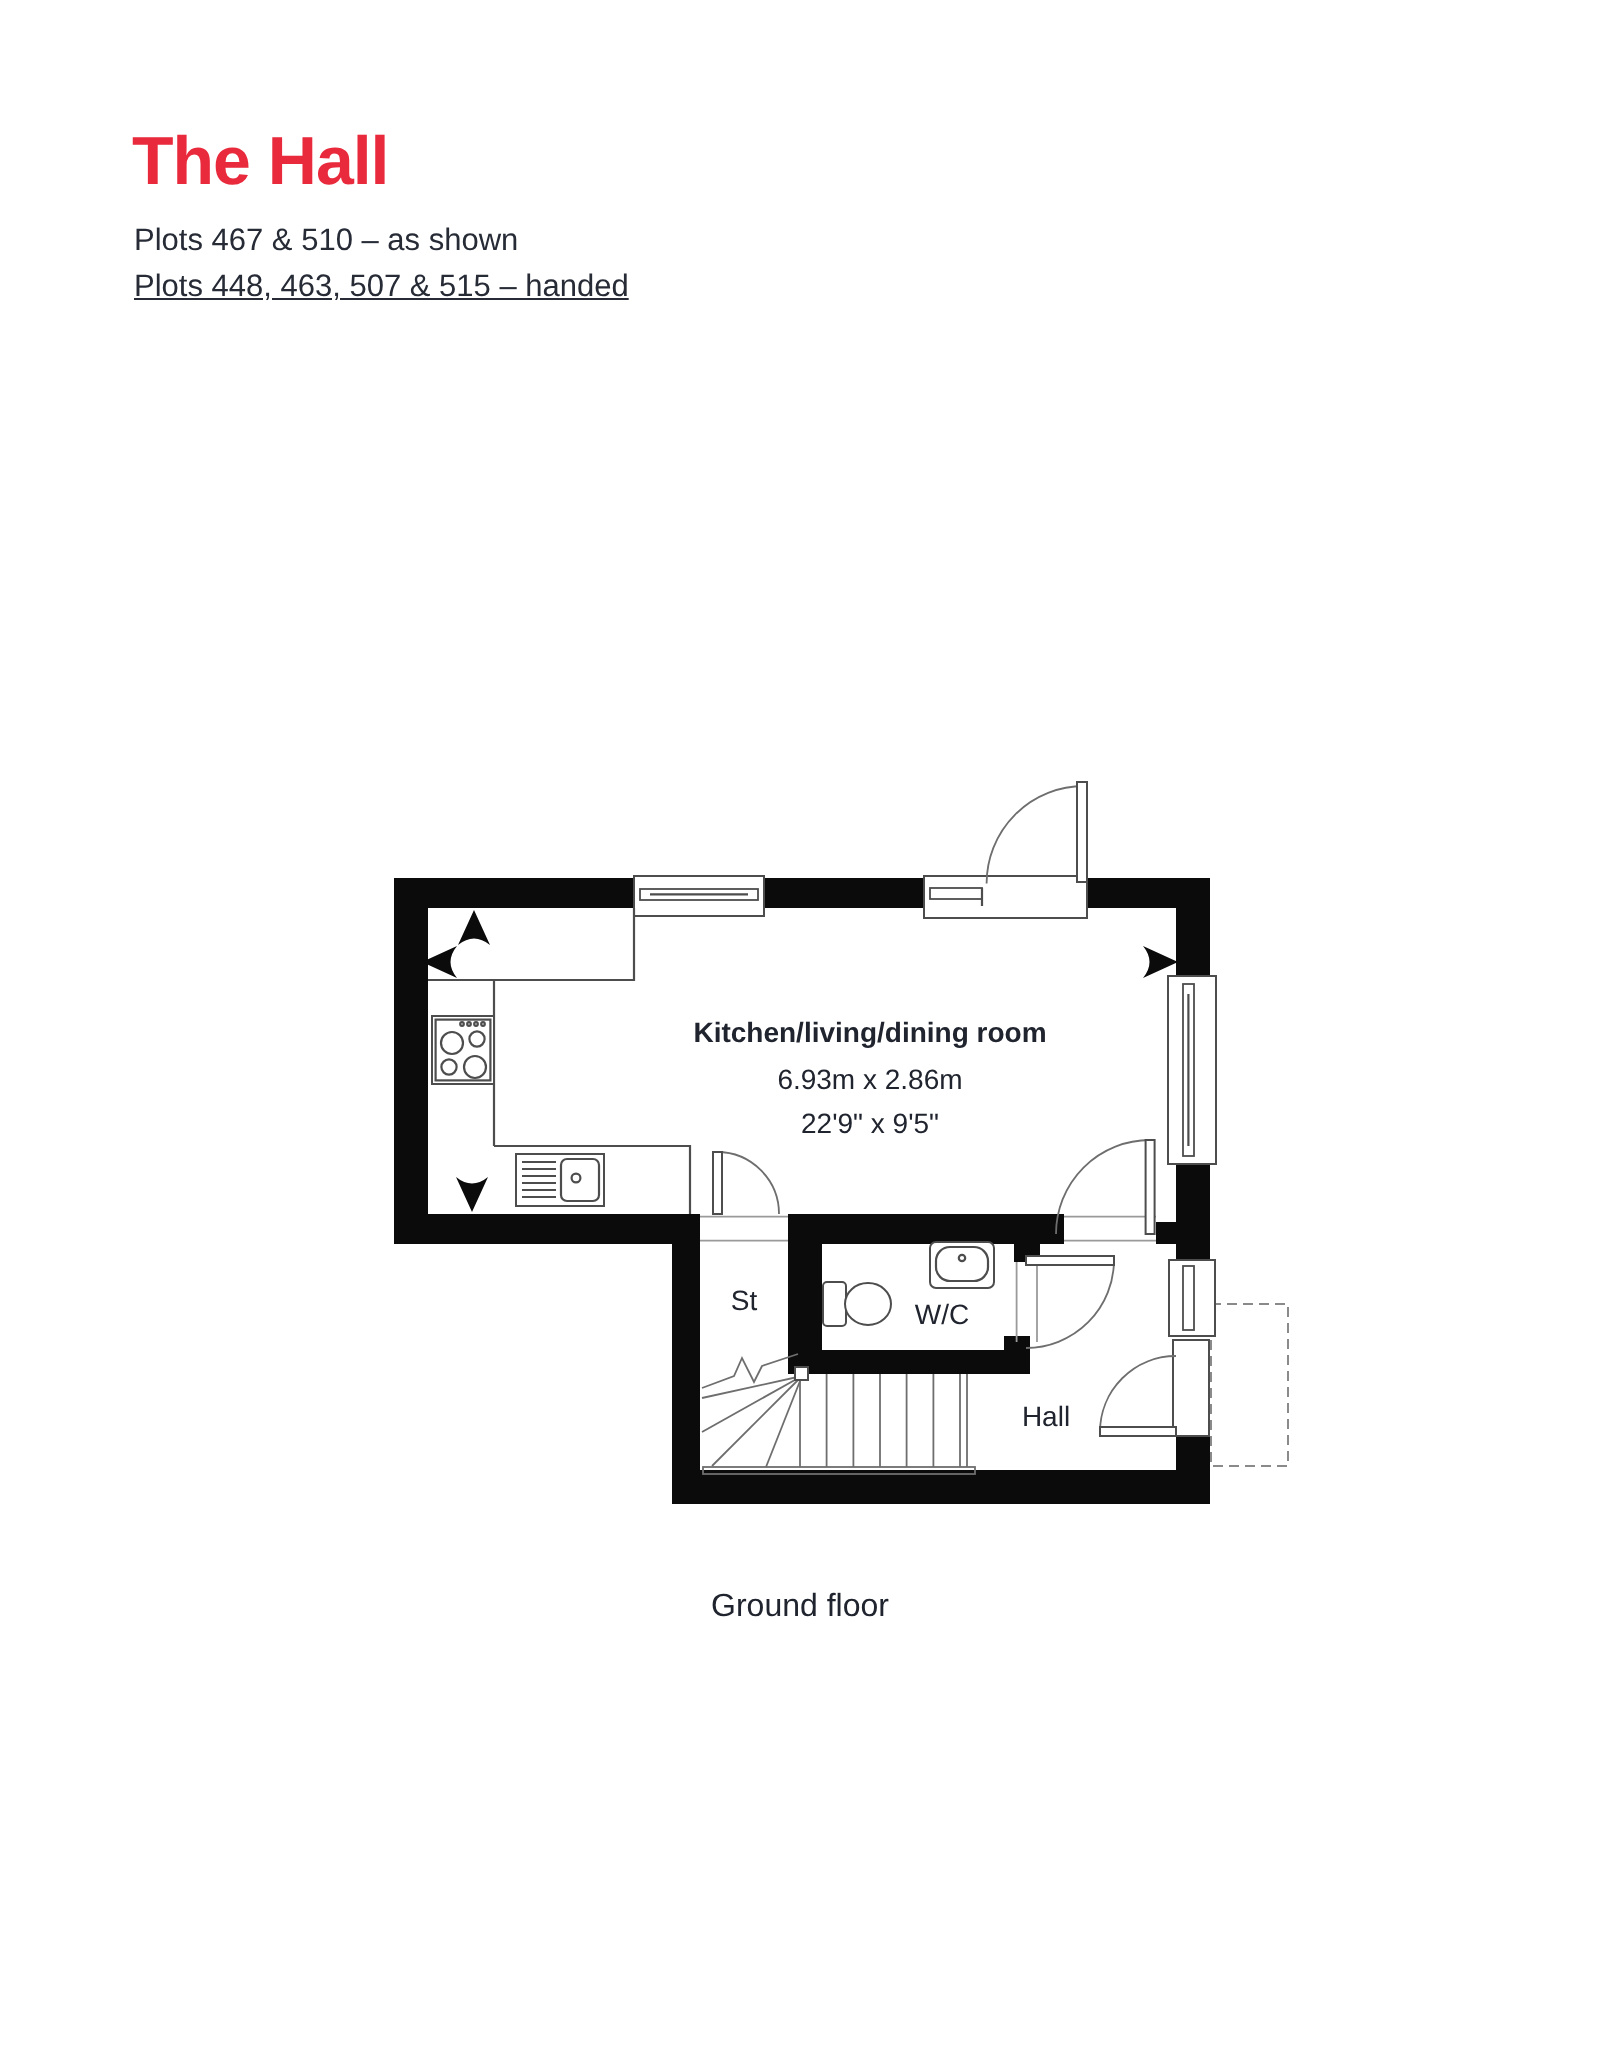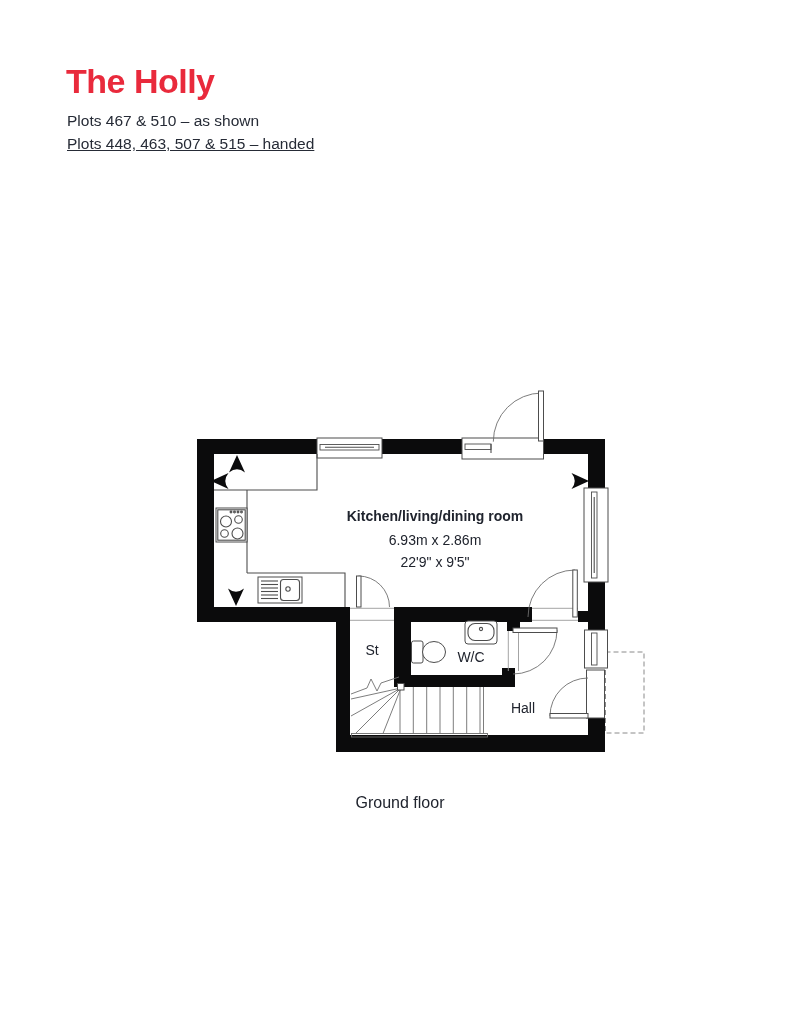--- a/index.html
+++ b/index.html
@@ -24,21 +24,21 @@
   text{fill:#20242e;}
   .room-name{font:700 14px "Liberation Sans",sans-serif;}
   .room-dim{font:14px "Liberation Sans",sans-serif;}
   .small-label{font:14px "Liberation Sans",sans-serif;}
   .caption{font:16px "Liberation Sans",sans-serif;}
 </style>
 </head>
 <body>
 
 <div class="page">
-  <h1 class="title">The Holly</h1>
+  <h1 class="title">The Hall</h1>
   <div class="sub sub1">Plots 467 &amp; 510 – as shown</div>
   <div class="sub sub2">Plots 448, 463, 507 &amp; 515 – handed</div>
 
   <svg width="800" height="1036" viewBox="0 0 800 1036">
 
     <rect class="dash" x="605.5" y="652" width="38.5" height="81"></rect>
 
     <g>
       <rect class="wall" x="197" y="439" width="120" height="15"></rect>
       <rect class="wall" x="382" y="439" width="80" height="15"></rect>

